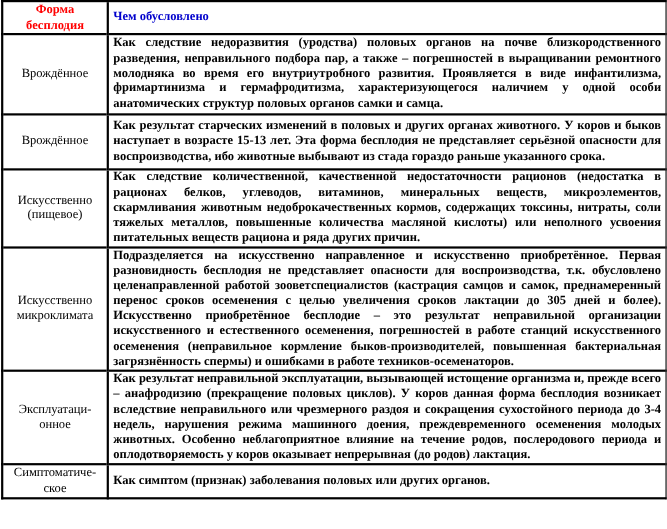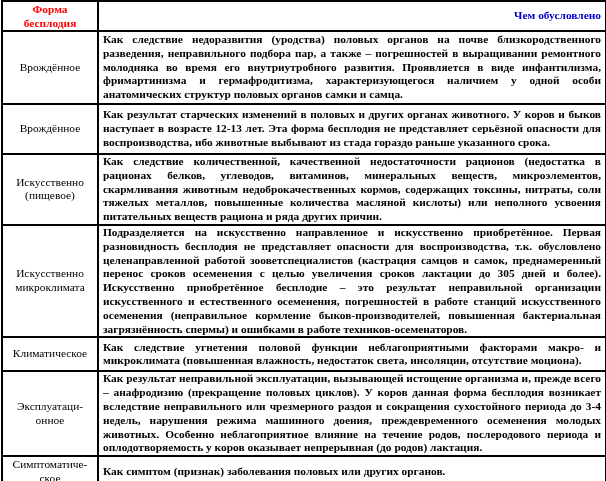--- a/index.html
+++ b/index.html
@@ -17,21 +17,21 @@
   }
   col.c1 { width: 96px; }
   col.c2 { width: 508px; }
   th, td {
     border: 1px solid #000;
     padding: 0 4px;
     vertical-align: middle;
   }
   td.form-name { border-right: 2px solid #000; text-align: center; }
   th.hdr-form { color: #ff0000; font-weight: bold; text-align: center; border-right: 2px solid #000; line-height: 14px; }
-  th.hdr-cause { color: #0000cc; font-weight: bold; text-align: right; }
+  th.hdr-cause { color: #0000cc; font-weight: bold; text-align: left; }
   tr.head { height: 21px; border-bottom: 2px solid #000; }
   td.cause { text-align: justify; font-weight: bold; }
   tr.r1 { height: 73px; }
   tr.r2 { height: 50px; }
   tr.r3 { height: 69px; }
   tr.r4 { height: 110px; }
   tr.r5 { height: 34px; }
   tr.r6 { height: 81px; }
   tr.r7 { height: 31px; }
   tr.data-row { border-bottom: 2px solid #000; }
@@ -50,33 +50,29 @@
       <th class="hdr-cause">Чем обусловлено</th>
     </tr>
   </thead>
   <tbody>
     <tr class="data-row r1">
       <td class="form-name">Врождённое</td>
       <td class="cause">Как следствие недоразвития (уродства) половых органов на почве близкородственного разведения, неправильного подбора пар, а также – погрешностей в выращивании ремонтного молодняка во время его внутриутробного развития. Проявляется в виде инфантилизма, фримартинизма и гермафродитизма, характеризующегося наличием у одной особи анатомических структур половых органов самки и самца.</td>
     </tr>
     <tr class="data-row r2">
       <td class="form-name">Врождённое</td>
-      <td class="cause">Как результат старческих изменений в половых и других органах животного. У коров и быков наступает в возрасте 12-13 лет. Эта форма бесплодия не представляет серьёзной опасности для воспроизводства, ибо животные выбывают из стада гораздо раньше указанного срока.</td>
+      <td class="cause">Как результат старческих изменений в половых и других органах животного. У коров и быков наступает в возрасте 15-13 лет. Эта форма бесплодия не представляет серьёзной опасности для воспроизводства, ибо животные выбывают из стада гораздо раньше указанного срока.</td>
     </tr>
     <tr class="data-row r3">
       <td class="form-name">Искусственно (пищевое)</td>
       <td class="cause">Как следствие количественной, качественной недостаточности рационов (недостатка в рационах белков, углеводов, витаминов, минеральных веществ, микроэлементов, скармливания животным недоброкачественных кормов, содержащих токсины, нитраты, соли тяжелых металлов, повышенные количества масляной кислоты) или неполного усвоения питательных веществ рациона и ряда других причин.</td>
     </tr>
     <tr class="data-row r4">
       <td class="form-name">Искусственно микроклимата</td>
       <td class="cause">Подразделяется на искусственно направленное и искусственно приобретённое. Первая разновидность бесплодия не представляет опасности для воспроизводства, т.к. обусловлено целенаправленной работой зооветспециалистов (кастрация самцов и самок, преднамеренный перенос сроков осеменения с целью увеличения сроков лактации до 305 дней и более). Искусственно приобретённое бесплодие – это результат неправильной организации искусственного и естественного осеменения, погрешностей в работе станций искусственного осеменения (неправильное кормление быков-производителей, повышенная бактериальная загрязнённость спермы) и ошибками в работе техников-осеменаторов.</td>
-    </tr>
-    <tr class="data-row r5">
-      <td class="form-name">Климатическое</td>
-      <td class="cause">Как следствие угнетения половой функции неблагоприятными факторами макро- и микроклимата (повышенная влажность, недостаток света, инсоляции, отсутствие моциона).</td>
     </tr>
     <tr class="data-row r6">
       <td class="form-name">Эксплуатаци-онное</td>
       <td class="cause">Как результат неправильной эксплуатации, вызывающей истощение организма и, прежде всего – анафродизию (прекращение половых циклов). У коров данная форма бесплодия возникает вследствие неправильного или чрезмерного раздоя и сокращения сухостойного периода до 3-4 недель, нарушения режима машинного доения, преждевременного осеменения молодых животных. Особенно неблагоприятное влияние на течение родов, послеродового периода и оплодотворяемость у коров оказывает непрерывная (до родов) лактация.</td>
     </tr>
     <tr class="data-row r7">
       <td class="form-name">Симптоматиче-ское</td>
       <td class="cause">Как симптом (признак) заболевания половых или других органов.</td>
     </tr>
   </tbody>

